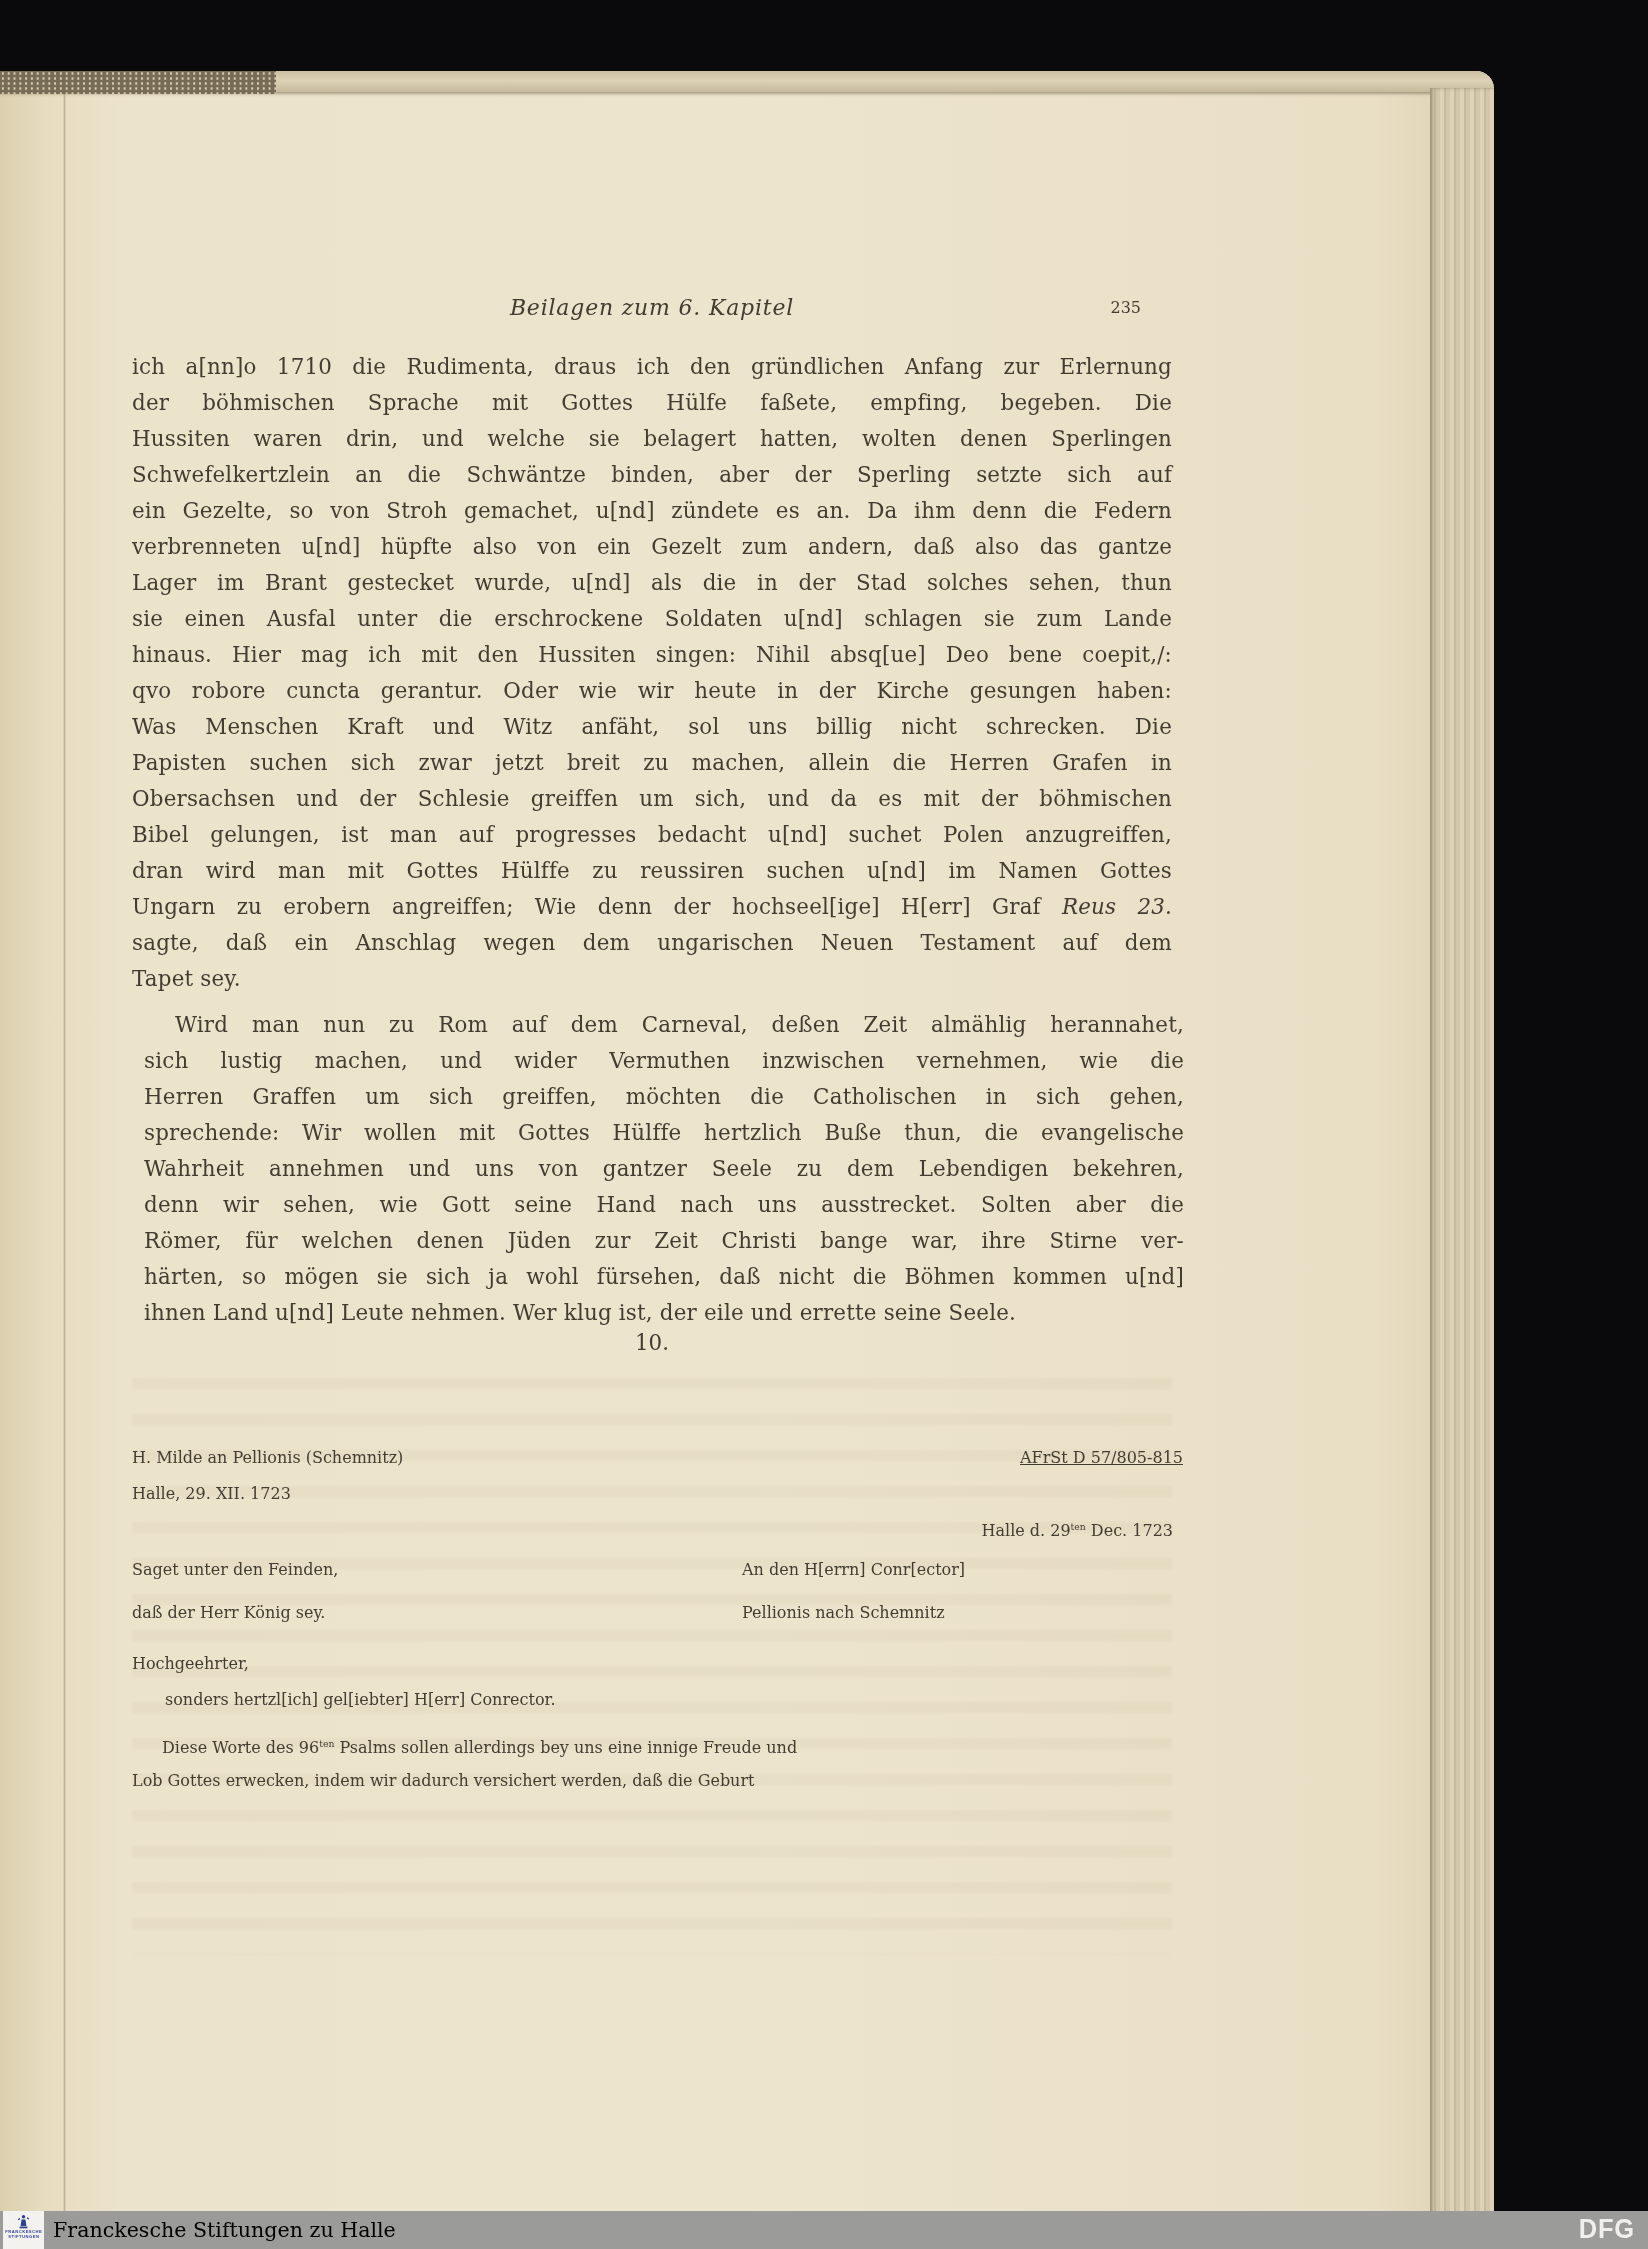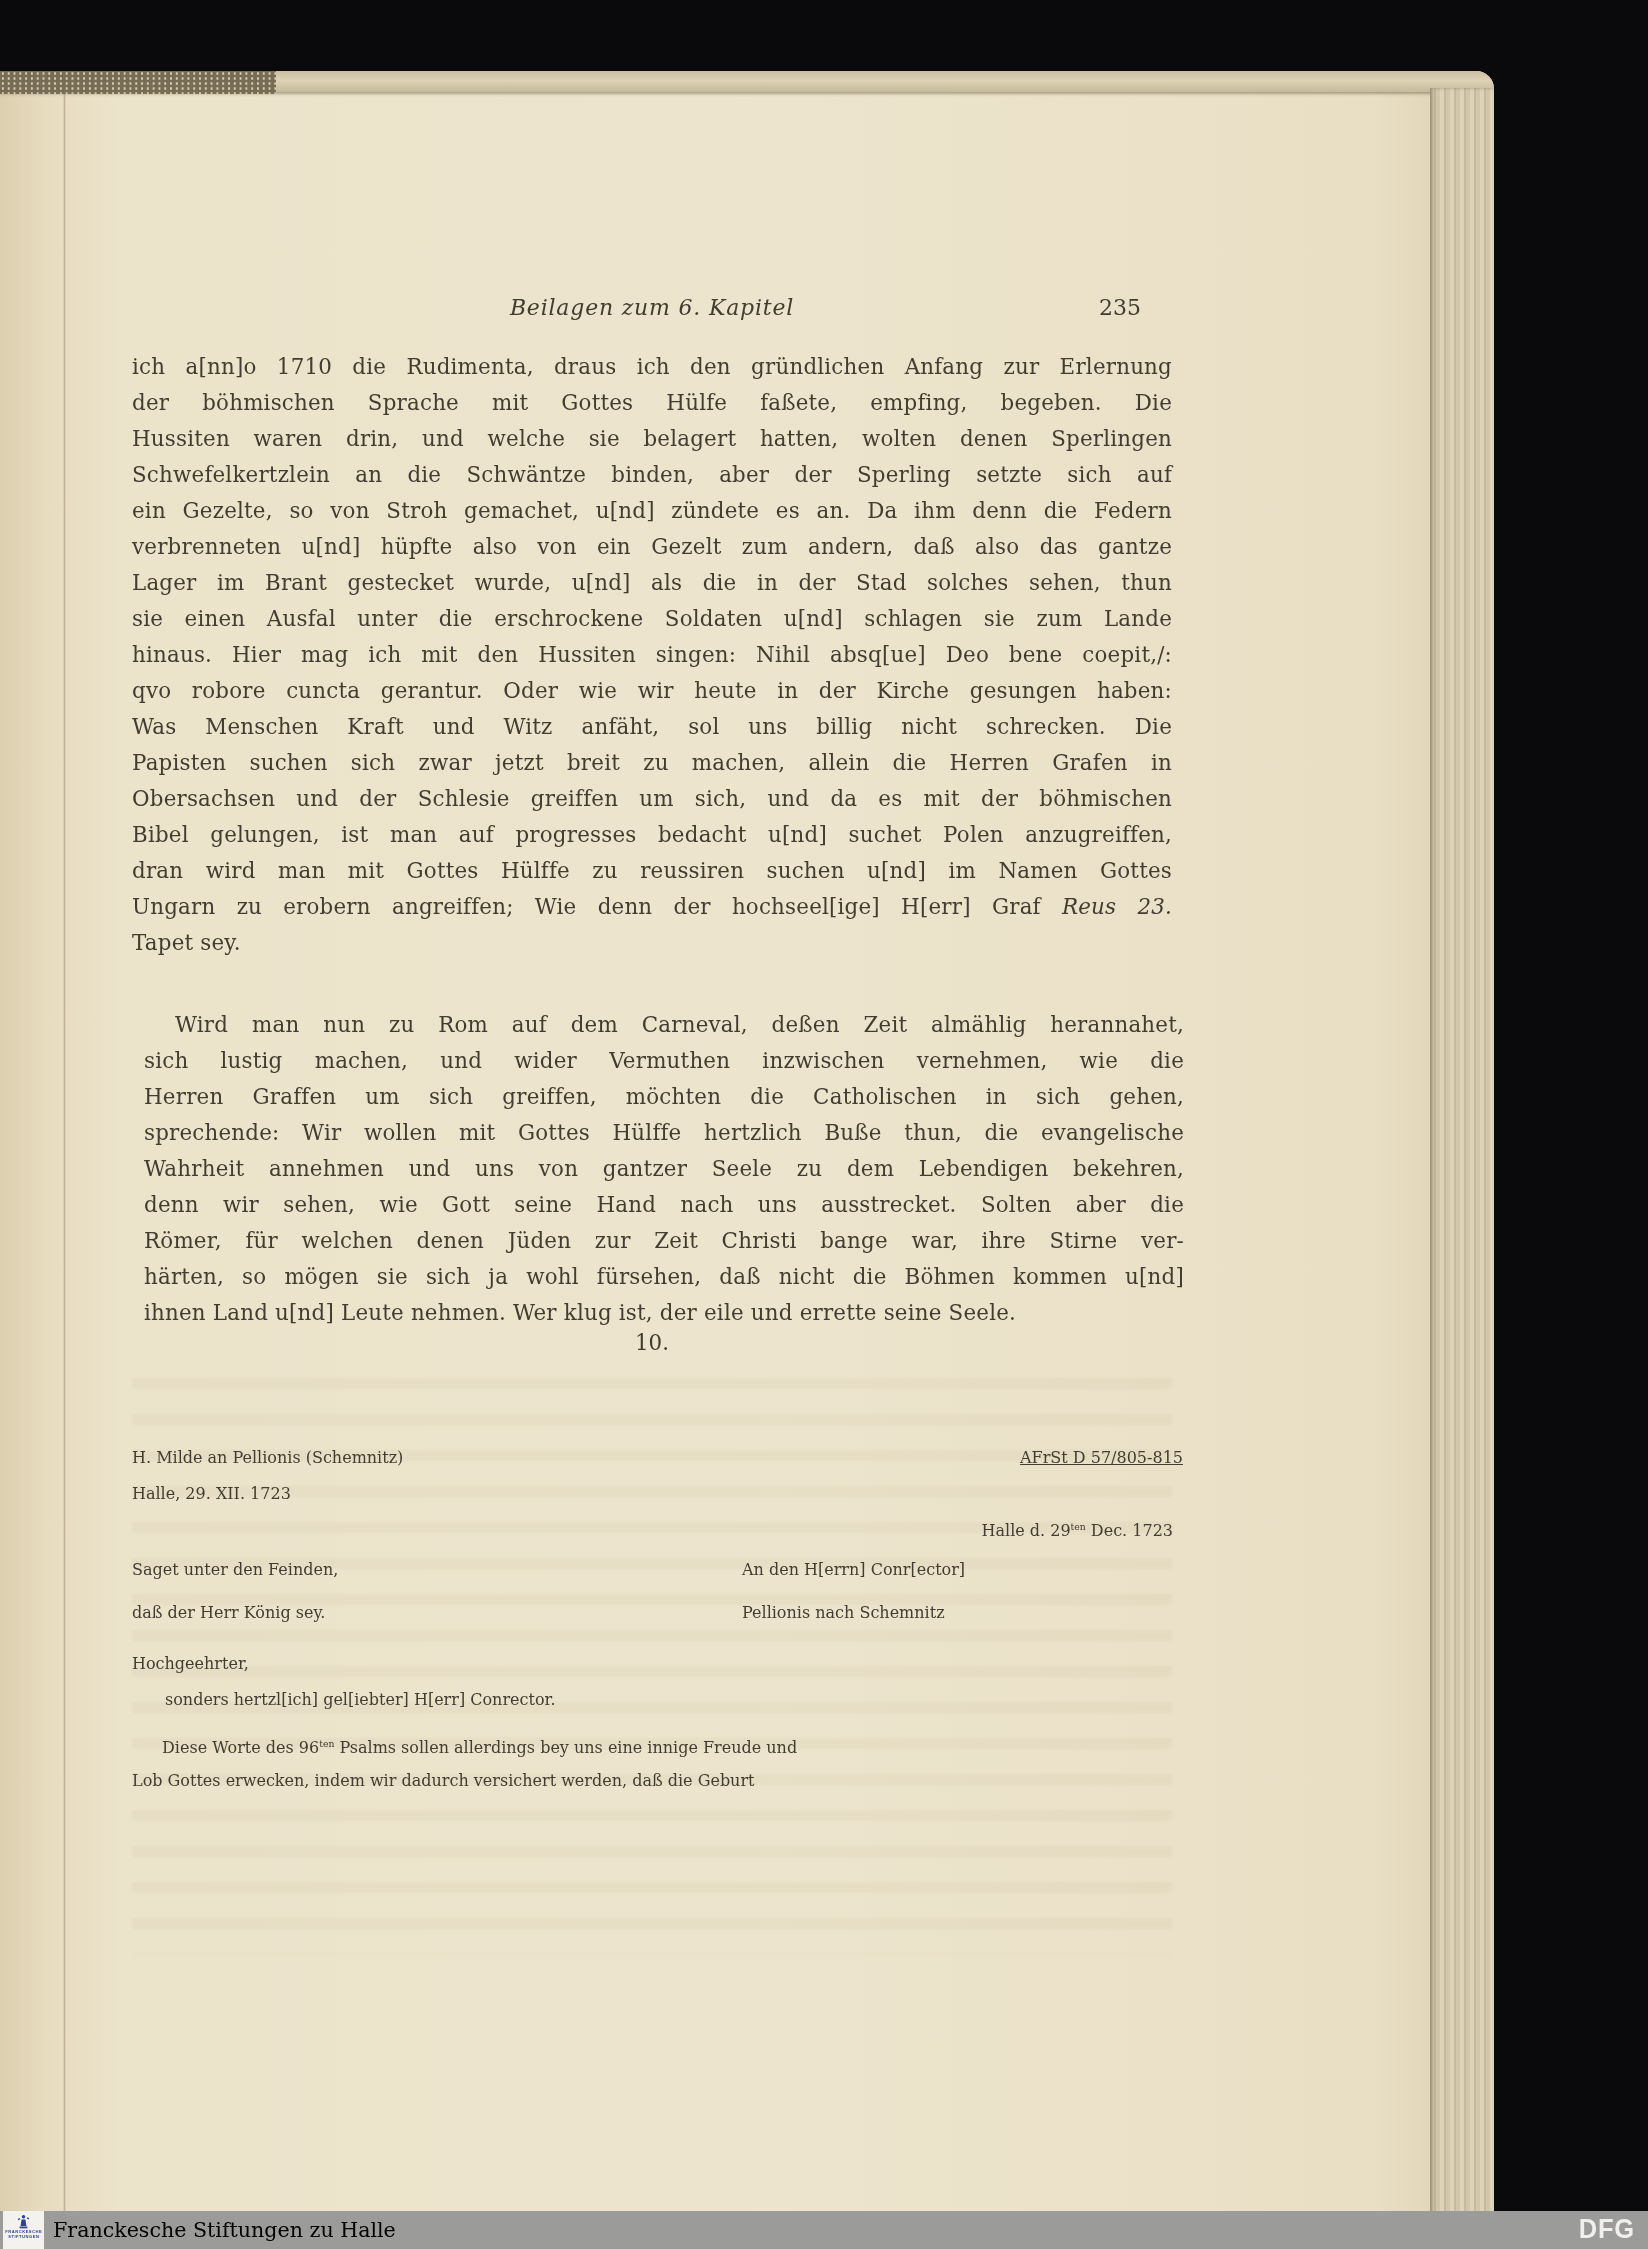--- a/index.html
+++ b/index.html
@@ -23,21 +23,21 @@
   .gutter-line{position:absolute;left:63px;top:0;width:3.3px;height:100%;
         background:linear-gradient(90deg,rgba(120,100,65,0),rgba(120,100,65,.35),rgba(120,100,65,0));}
   .ghosting{position:absolute;left:132px;top:1286px;width:1040px;height:577px;
         background:repeating-linear-gradient(180deg,rgba(158,144,110,.17) 0 10.7px,rgba(0,0,0,0) 10.7px 36px);
         filter:blur(1.6px);opacity:.45;}
   
   .ink{color:#433c31;}
   .pagehead{position:absolute;left:132px;top:290px;width:1040px;height:36px;
         font-size:22px;line-height:36px;}
   .running-title{display:block;text-align:center;font-style:italic;letter-spacing:0.8px;}
-  .page-number{position:absolute;right:31px;top:0;font-style:normal;font-size:22px;}
+  .page-number{position:absolute;right:31px;top:0;font-style:normal;font-size:16px;}
   .textblock{position:absolute;left:132px;width:1040px;
         font-size:21.4px;line-height:36px;letter-spacing:0.2px;}
   .line{height:36px;text-align:justify;text-align-last:justify;}
   .line.lastline{text-align-last:left;}
   .line.indent{padding-left:31px;}
   .sup{font-size:.58em;vertical-align:super;letter-spacing:0;margin-top:20px;}
   .it{font-style:italic;}
   .section-no{position:absolute;left:132px;top:1330px;width:1040px;
         text-align:center;font-size:21.4px;}
   .lrow{position:absolute;left:132px;width:1051px;font-size:16px;line-height:33px;}
@@ -88,20 +88,21 @@
     <div class="line">Lager im Brant gestecket wurde, u[nd] als die in der Stad solches sehen, thun</div>
     <div class="line">sie einen Ausfal unter die erschrockene Soldaten u[nd] schlagen sie zum Lande</div>
     <div class="line">hinaus. Hier mag ich mit den Hussiten singen: Nihil absq[ue] Deo bene coepit,/:</div>
     <div class="line">qvo robore cuncta gerantur. Oder wie wir heute in der Kirche gesungen haben:</div>
     <div class="line">Was Menschen Kraft und Witz anfäht, sol uns billig nicht schrecken. Die</div>
     <div class="line">Papisten suchen sich zwar jetzt breit zu machen, allein die Herren Grafen in</div>
     <div class="line">Obersachsen und der Schlesie greiffen um sich, und da es mit der böhmischen</div>
     <div class="line">Bibel gelungen, ist man auf progresses bedacht u[nd] suchet Polen anzugreiffen,</div>
     <div class="line">dran wird man mit Gottes Hülffe zu reussiren suchen u[nd] im Namen Gottes</div>
     <div class="line"><span>Ungarn zu erobern angreiffen; Wie denn der hochseel[ige] H[err] Graf </span><span class="it">Reus 23.</span></div>
+    <div class="line">sagte, daß ein Anschlag wegen dem ungarischen Neuen Testament auf dem</div>
     <div class="line lastline">Tapet sey.</div>
   </div>
 
   <div class="textblock ink" style="top:1007px;margin-left:12px;">
     <div class="line indent">Wird man nun zu Rom auf dem Carneval, deßen Zeit almählig herannahet,</div>
     <div class="line">sich lustig machen, und wider Vermuthen inzwischen vernehmen, wie die</div>
     <div class="line">Herren Graffen um sich greiffen, möchten die Catholischen in sich gehen,</div>
     <div class="line">sprechende: Wir wollen mit Gottes Hülffe hertzlich Buße thun, die evangelische</div>
     <div class="line">Wahrheit annehmen und uns von gantzer Seele zu dem Lebendigen bekehren,</div>
     <div class="line">denn wir sehen, wie Gott seine Hand nach uns ausstrecket. Solten aber die</div>

